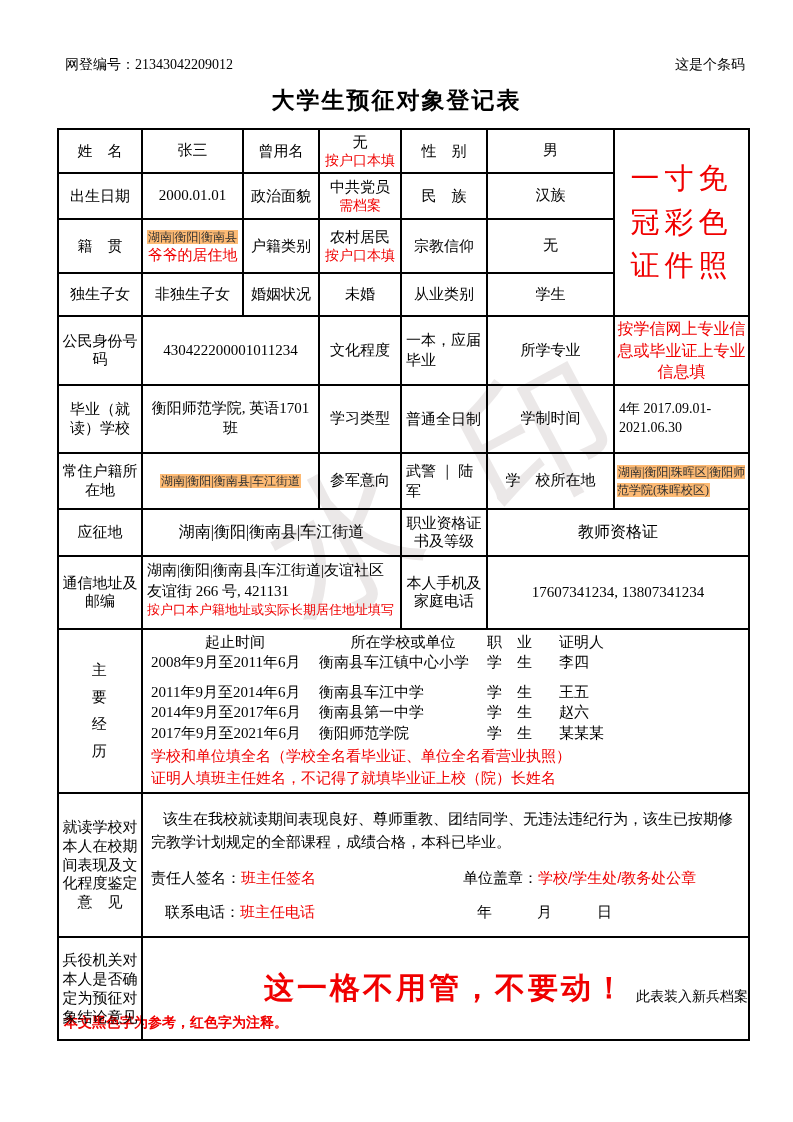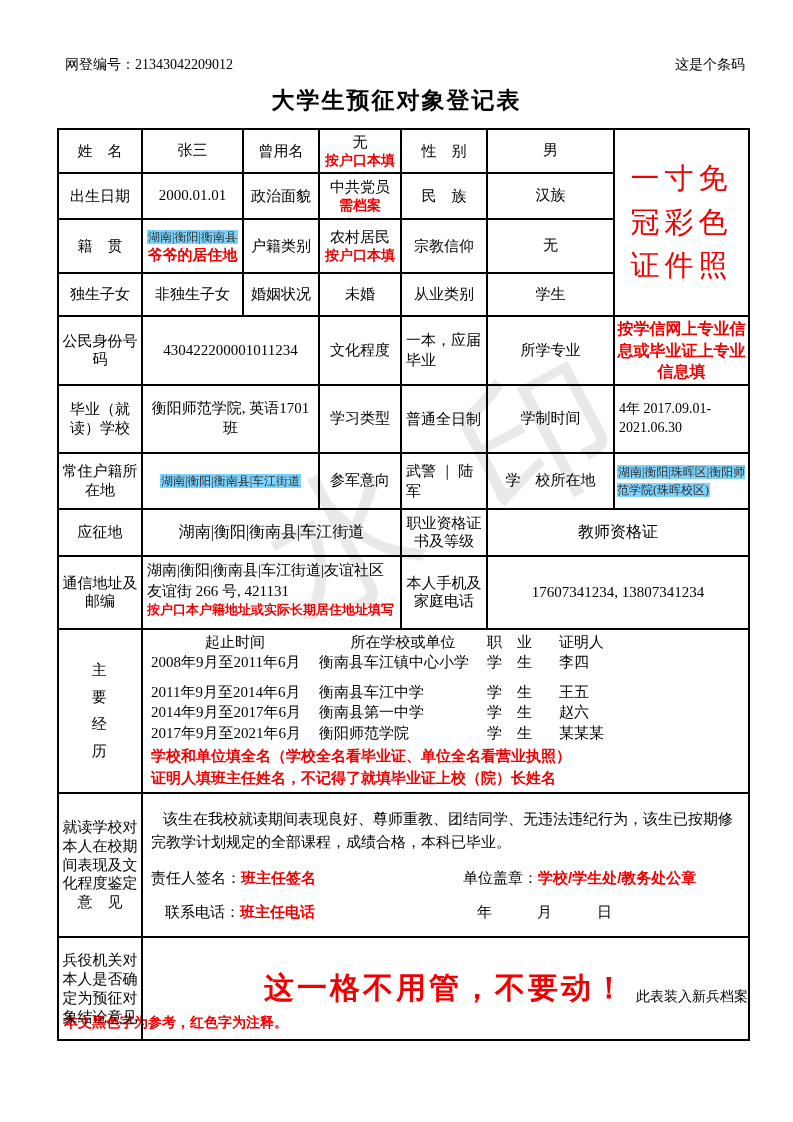--- a/index.html
+++ b/index.html
@@ -11,26 +11,26 @@
          font-size:23px;font-weight:bold;letter-spacing:2px;}
   .watermark{position:absolute;left:250px;top:360px;width:500px;
              transform:rotate(-28deg);font-size:150px;letter-spacing:70px;
              color:rgba(190,178,178,0.30);z-index:0;pointer-events:none;white-space:nowrap;}
   table.form{position:absolute;left:57px;top:128px;width:691px;z-index:1;
              border-collapse:collapse;table-layout:fixed;}
   td{border:2px solid #000;padding:1px 2px;vertical-align:middle;overflow:hidden;}
   .lbl{text-align:center;font-size:15px;line-height:1.25;}
   .val{text-align:center;font-size:15px;line-height:1.3;}
   .val-left{text-align:left;font-size:15px;padding-left:4px;line-height:1.35;}
-  .note{color:#f00000;font-size:14px;font-weight:bold;line-height:1.25;
+  .note{color:#f00000;font-size:14px;font-weight:normal;line-height:1.25;
         font-family:"Liberation Sans",sans-serif;}
   .note-sm{font-size:13px;}
   .note-lg{font-size:16px;text-align:center;line-height:1.35;}
   .gray-val{font-size:12px;color:#303030;line-height:1.5;}
-  .gray-val .shade{background:#7dd3fc;padding:0 1px;}
+  .gray-val .shade{background:#fdba74;padding:0 1px;}
   .photo{color:#f00000;font-size:29px;line-height:1.5;letter-spacing:5px;
          text-align:center;vertical-align:middle;}
   .v-label{width:1.1em;margin:8px auto;line-height:1.8;word-break:break-all;
            text-align:left;font-size:15px;}
   .exp-cell{vertical-align:top;padding:3px 2px 2px 8px;}
   .exp-head{display:flex;font-size:15px;}
   .exp-row{display:flex;font-size:15px;line-height:1.35;}
   .exp-gap{margin-bottom:10px;}
   .c-time{width:168px;}.c-school{width:168px;}.c-job{width:72px;}.c-ref{width:110px;}
   .exp-head .c-time,.exp-head .c-school{text-align:center;}

